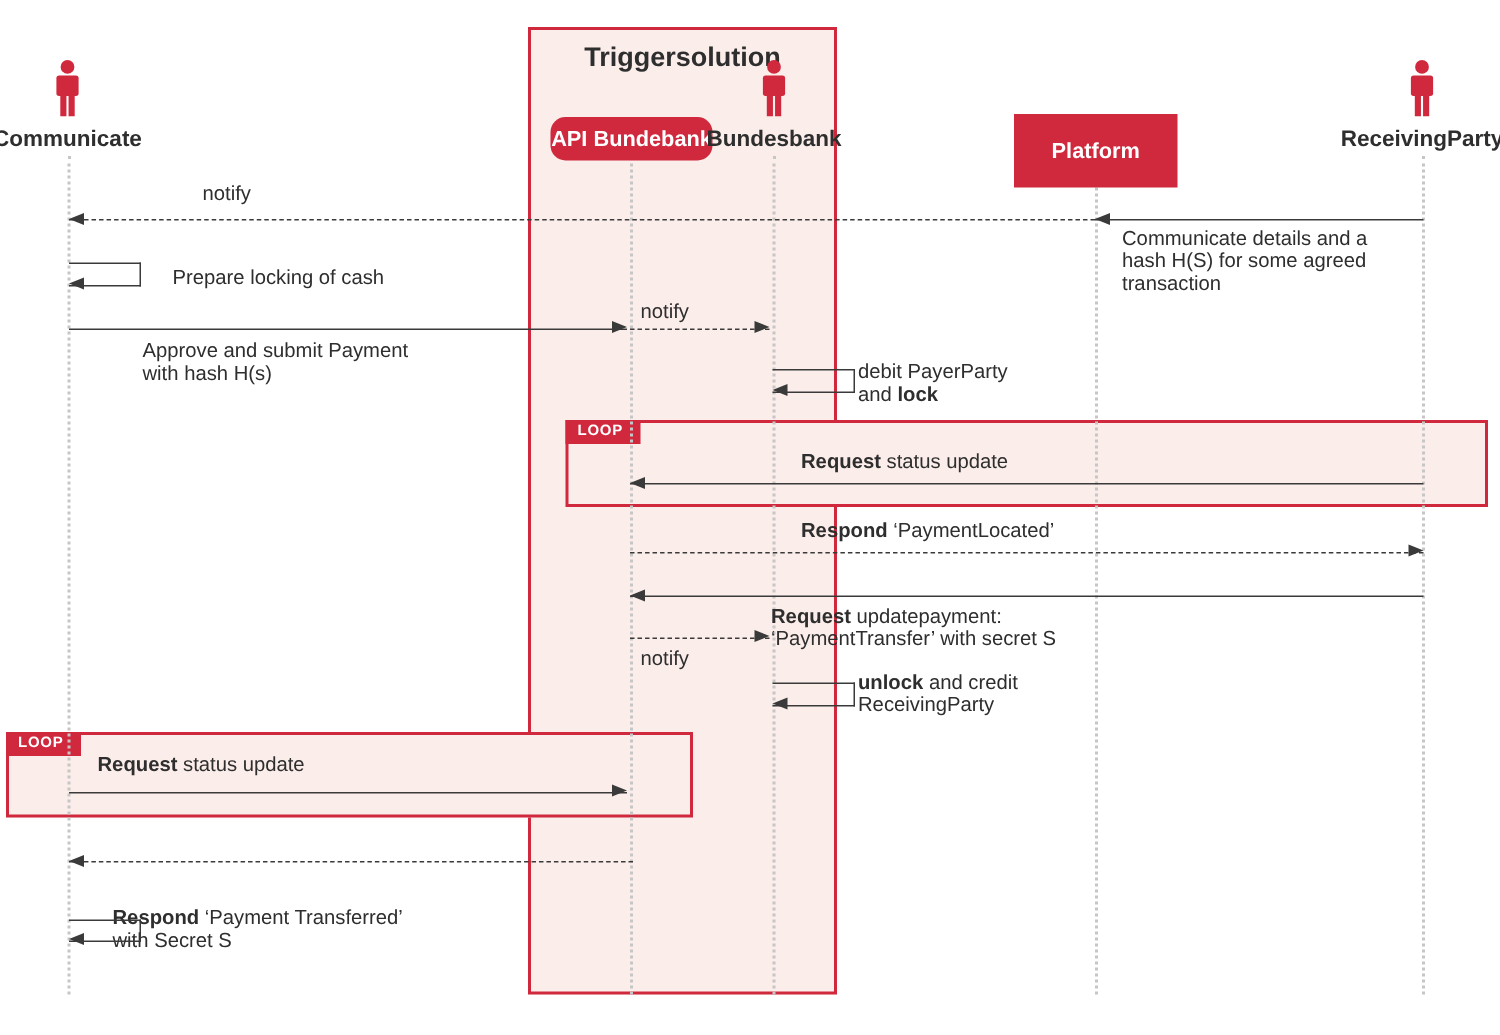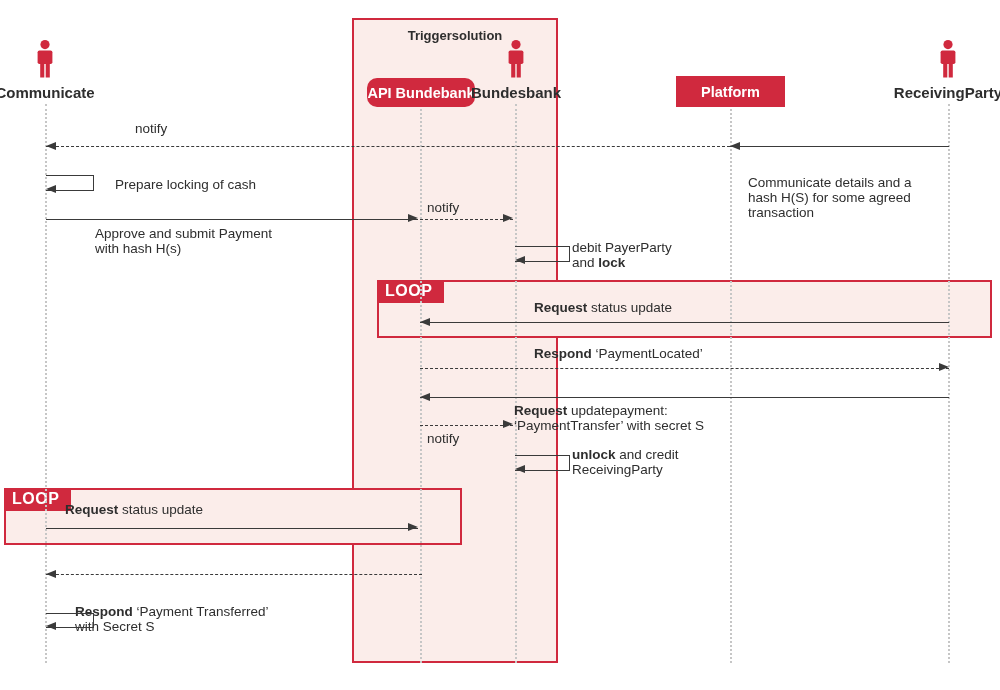--- a/index.html
+++ b/index.html
@@ -3,25 +3,25 @@
 <meta charset="utf-8">
 <style>
   html,body{margin:0;padding:0;background:#fff;}
   .stage{position:relative;width:1000px;height:690px;background:#ffffff;
          font-family:"Liberation Sans",sans-serif;overflow:hidden;}
 
   
   .frame{position:absolute;left:352px;top:18px;width:206px;height:645px;
          background:#fbedea;border:2px solid #d0293e;box-sizing:border-box;z-index:1;}
   .frame-title{position:absolute;left:0;right:0;top:8px;text-align:center;
-         font-size:13px;font-weight:bold;color:#2e2e2e;}
+         font-size:18px;font-weight:bold;color:#2e2e2e;}
   .loopbox{position:absolute;background:#fbedea;border:2px solid #d0293e;
          box-sizing:border-box;z-index:2;}
   .loopbadge{position:absolute;left:-2px;top:-2px;background:#d0293e;color:#ffffff;
-         font-weight:bold;font-size:16px;letter-spacing:.5px;padding:2px 12px 3px 8px;}
+         font-weight:bold;font-size:10px;letter-spacing:.5px;padding:2px 12px 3px 8px;}
 
   
   .lifeline{position:absolute;top:104px;height:559px;width:0;
          border-left:2px dotted #c6c6c6;z-index:3;}
 
   
   .person{position:absolute;width:160px;display:flex;flex-direction:column;
          align-items:center;z-index:6;}
   .person svg{display:block;}
   .actor-label{font-size:15px;font-weight:bold;color:#2e2e2e;white-space:nowrap;margin-top:1px;}
@@ -83,42 +83,42 @@
   <div class="person" style="left:436px;top:40px;">
     <svg width="22" height="43" viewBox="0 0 22 43">
       <circle cx="11" cy="4.6" r="4.6" fill="#d0293e"></circle>
       <rect x="3.6" y="10.4" width="14.8" height="13.6" rx="1.8" fill="#d0293e"></rect>
       <rect x="6.2" y="24" width="4.1" height="13.5" fill="#d0293e"></rect>
       <rect x="11.7" y="24" width="4.1" height="13.5" fill="#d0293e"></rect>
     </svg>
     <div class="actor-label">Bundesbank</div>
   </div>
 
-  <div class="actorbox" style="left:676px;top:76px;width:109px;height:31px;">
+  <div class="actorbox" style="left:676px;top:76px;width:109px;height:49px;">
     <span>Platform</span>
   </div>
 
   <div class="person" style="left:868px;top:40px;">
     <svg width="22" height="43" viewBox="0 0 22 43">
       <circle cx="11" cy="4.6" r="4.6" fill="#d0293e"></circle>
       <rect x="3.6" y="10.4" width="14.8" height="13.6" rx="1.8" fill="#d0293e"></rect>
       <rect x="6.2" y="24" width="4.1" height="13.5" fill="#d0293e"></rect>
       <rect x="11.7" y="24" width="4.1" height="13.5" fill="#d0293e"></rect>
     </svg>
     <div class="actor-label">ReceivingParty</div>
   </div>
 
   <div class="msg" style="left:730px;top:146px;width:219px;"></div>
   <div class="ah ah-l" style="left:730px;top:142px;"></div>
   <div class="msg dashed" style="left:46px;top:146px;width:684px;"></div>
   <div class="ah ah-l" style="left:46px;top:142px;"></div>
   <div class="mlabel" style="left:135px;top:121px;width:160px;">
     <span>notify</span>
   </div>
-  <div class="mlabel" style="left:748px;top:151px;width:192px;margin-top:24px;">
+  <div class="mlabel" style="left:748px;top:151px;width:192px;">
     <div><span>Communicate details and a</span></div>
     <div><span>hash H(S) for some agreed</span></div>
     <div><span>transaction</span></div>
   </div>
 
   <div class="selfmsg" style="left:46px;top:175px;width:48px;height:16px;"></div>
   <div class="ah ah-l" style="left:46px;top:185px;"></div>
   <div class="mlabel" style="left:115px;top:177px;width:200px;">
     <span>Prepare locking of cash</span>
   </div>

